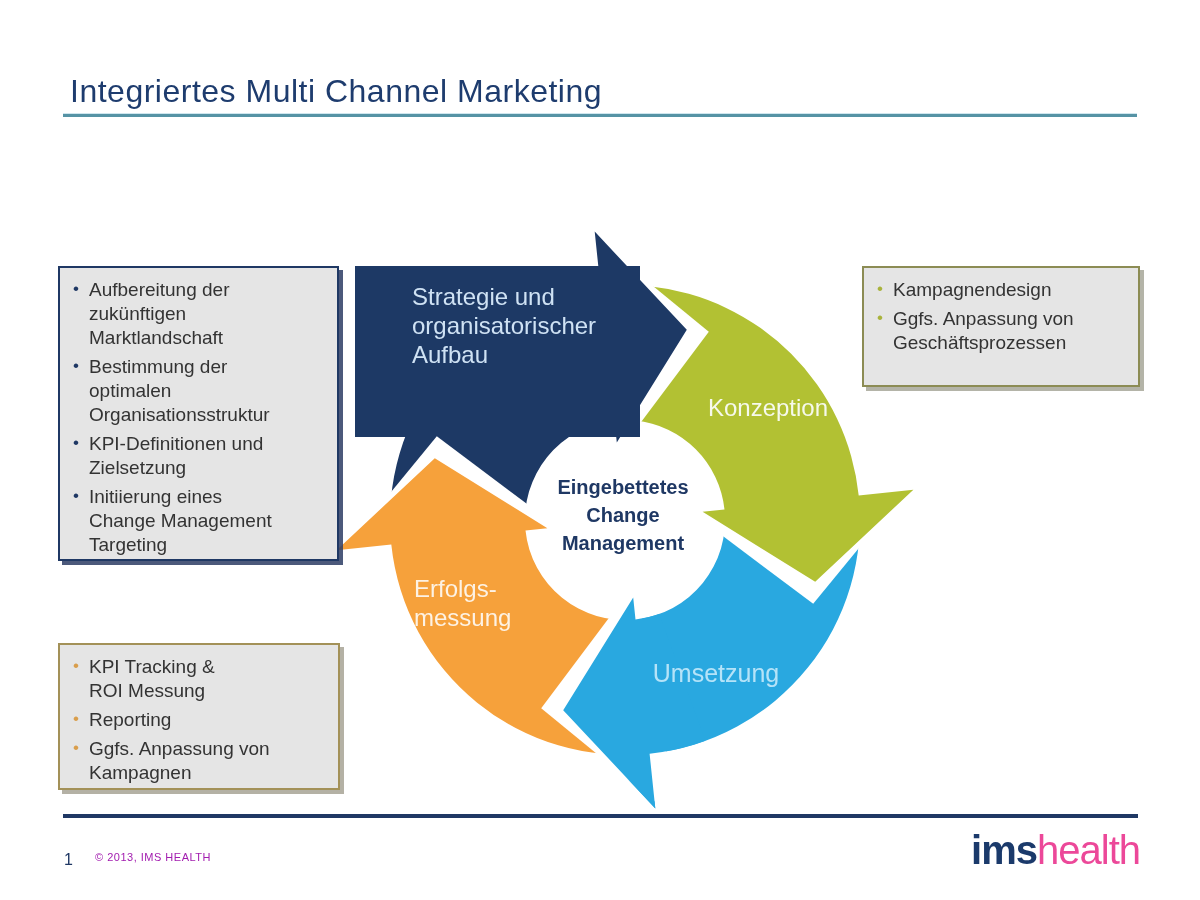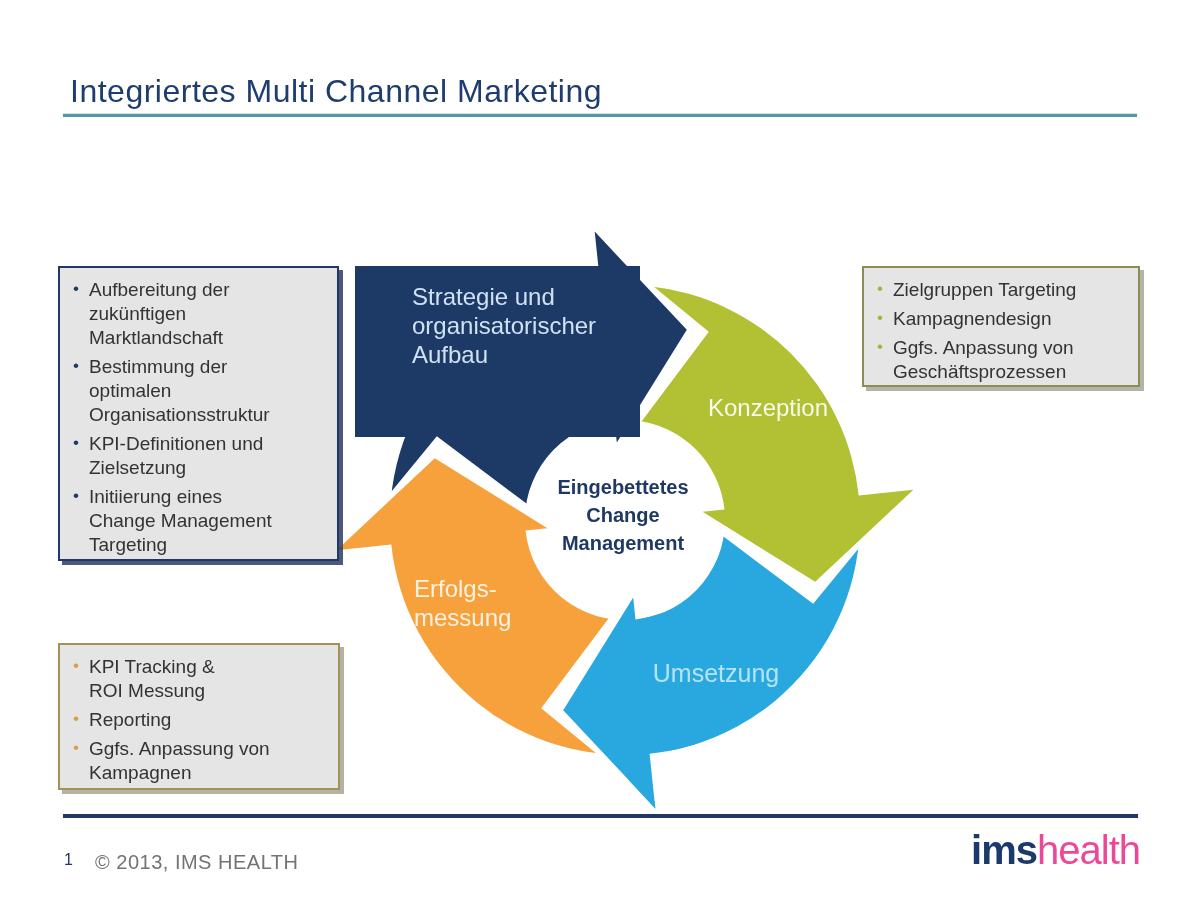--- a/index.html
+++ b/index.html
@@ -34,21 +34,21 @@
   .note-tr li::before{color:#a9b33c;}
   .note-bl{left:58px;top:643px;width:282px;height:147px;border-color:#a39158;
            box-shadow:4px 4px 0 rgba(130,125,105,.6);}
   .note-bl li::before{color:#d99e4c;}
   .note-br{left:860px;top:643px;width:282px;height:150px;border-color:#2e9bd6;
            box-shadow:4px 4px 0 rgba(110,120,130,.6);}
   .note-br li::before{color:#2e9bd6;}
 
   .footer-line{position:absolute;left:63px;top:814px;width:1075px;height:4px;background:#1f3864;}
   .page-num{position:absolute;left:64px;top:851px;font-size:16px;color:#1f3864;}
-  .copyright{position:absolute;left:95px;top:851px;font-size:20px;color:#737373;letter-spacing:.5px;text-align:center;}
+  .copyright{position:absolute;left:95px;top:851px;font-size:11px;color:#a21caf;letter-spacing:.5px;text-align:center;}
   .logo{position:absolute;right:60px;top:828px;font-size:40px;letter-spacing:-1px;}
   .logo .ims{color:#1b3a6b;font-weight:bold;}
   .logo .health{color:#ec4899;}
 </style>
 </head>
 <body>
 
 <div class="slide">
 
   <h1 class="title">Integriertes Multi Channel Marketing</h1>
@@ -99,21 +99,20 @@
       <li>KPI-Definitionen und
 Zielsetzung</li>
       <li>Initiierung eines
 Change Management
 Targeting</li>
     </ul>
   </div>
 
   <div class="note note-tr">
     <ul>
-      <li>Zielgruppen Targeting</li>
       <li>Kampagnendesign</li>
       <li>Ggfs. Anpassung von
 Geschäftsprozessen</li>
     </ul>
   </div>
 
   <div class="note note-bl">
     <ul>
       <li>KPI Tracking &amp;
 ROI Messung</li>

